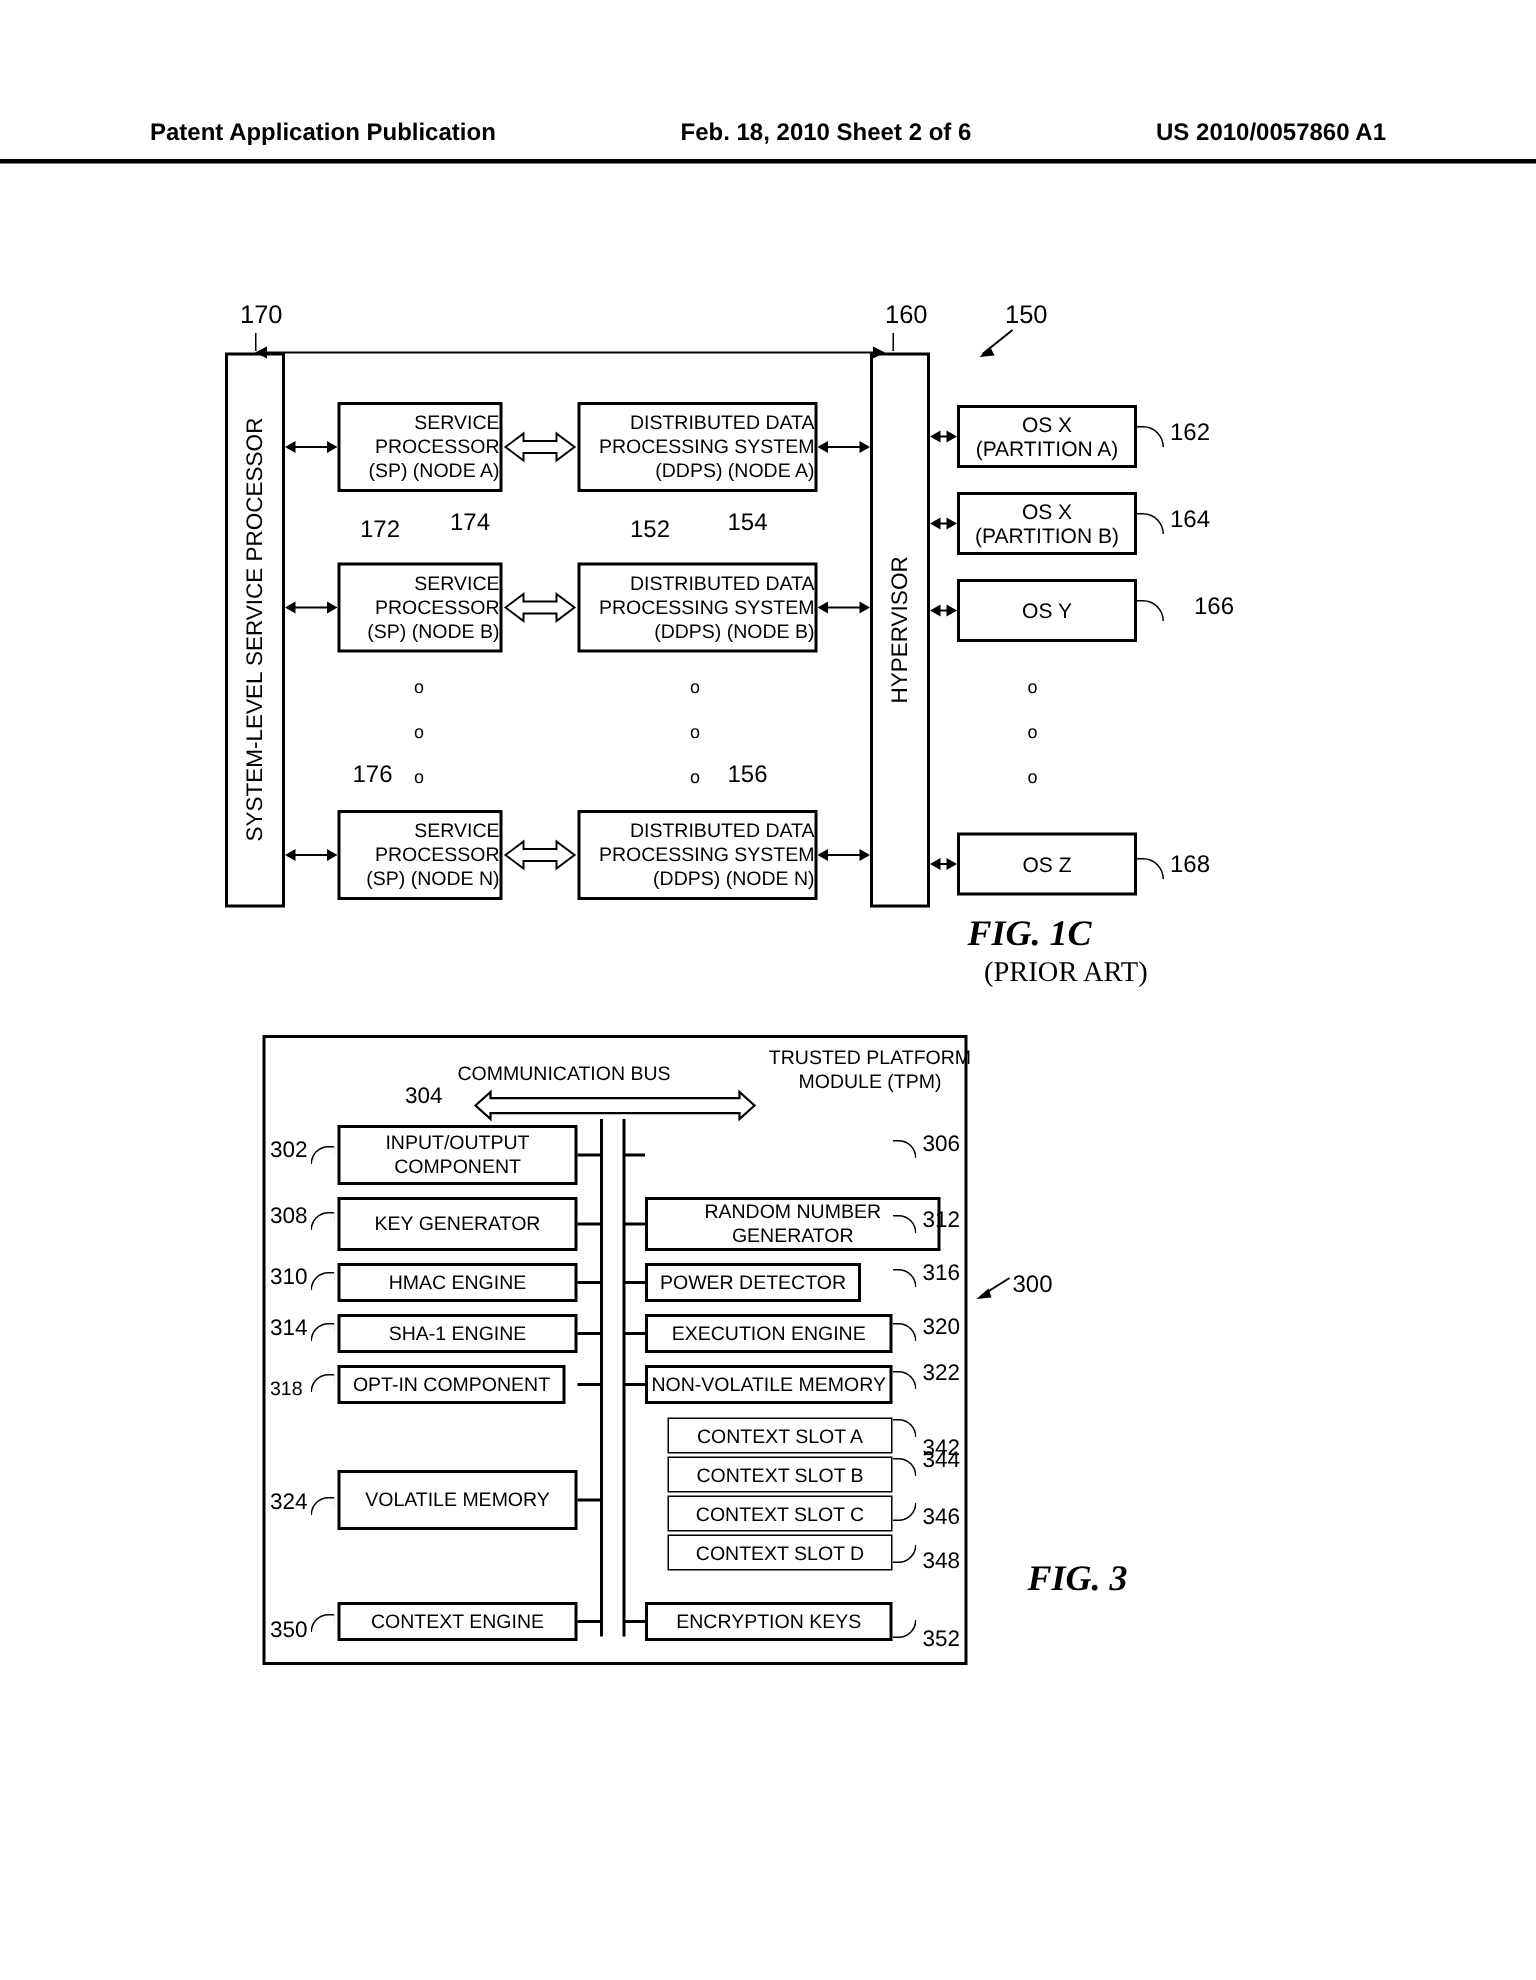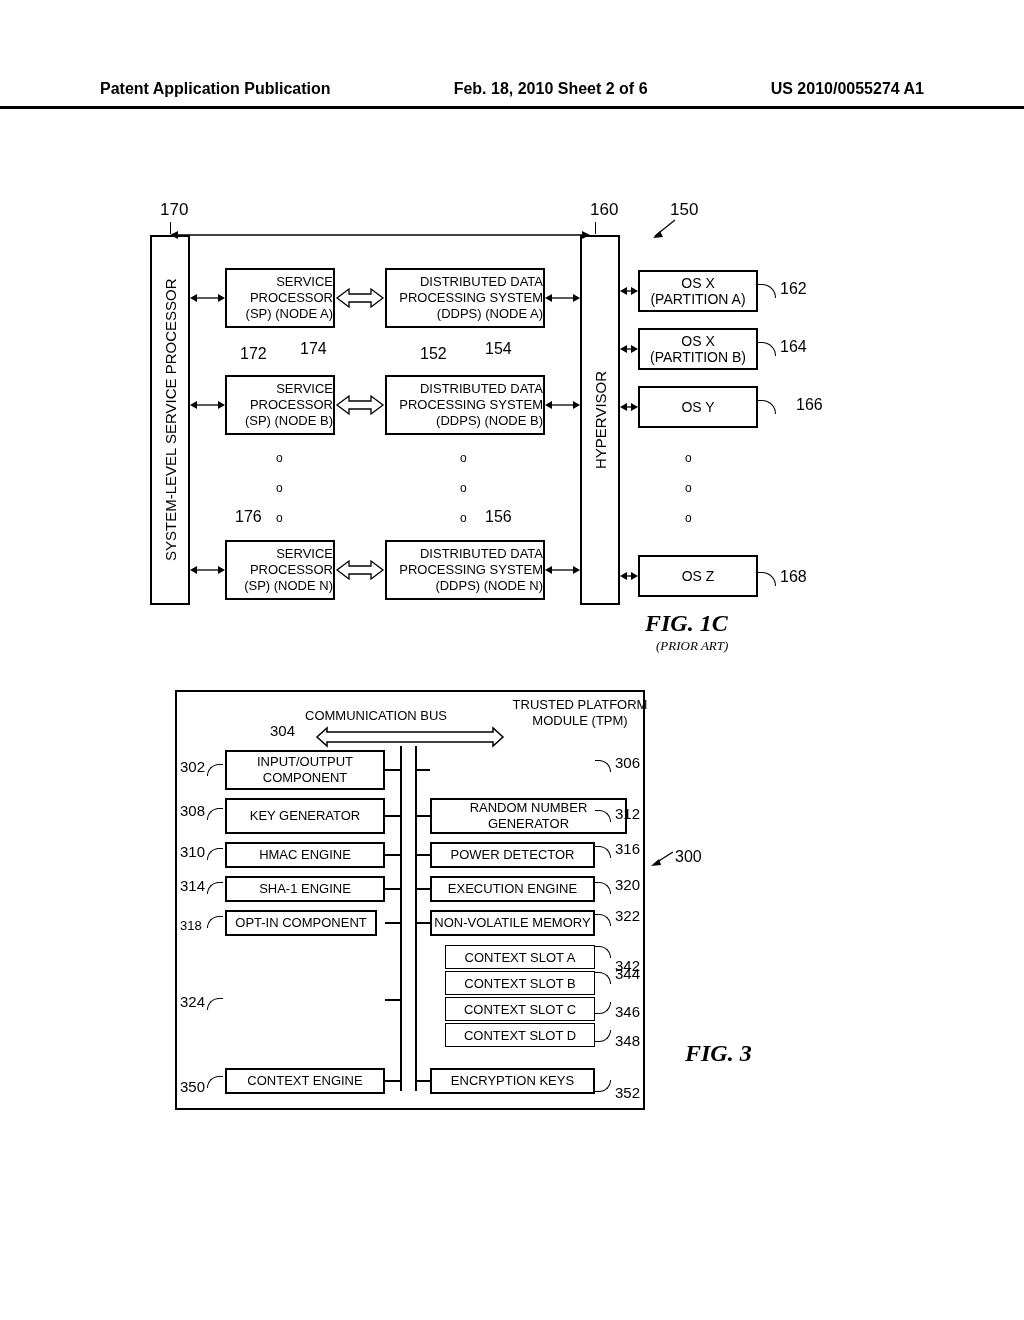--- a/index.html
+++ b/index.html
@@ -11,38 +11,38 @@
 .fig1c { left: 140px; top: 200px; width: 740px; height: 440px; }
 .ref-num { position: absolute; font-size: 17px; }
 .outer-box { position: absolute; border: 2px solid #000; }
 .vtext { writing-mode: vertical-rl; transform: rotate(180deg); font-size: 15px; font-weight: 500; text-align: center; display: flex; align-items: center; justify-content: center; }
 .node-box { position: absolute; border: 2px solid #000; font-size: 13px; text-align: right; display: flex; flex-direction: column; justify-content: center; line-height: 1.25; }
 .os-box { position: absolute; border: 2px solid #000; font-size: 14px; text-align: center; display: flex; flex-direction: column; justify-content: center; }
 .vdots { position: absolute; font-size: 12px; line-height: 2.5; }
 .lead-r { position: absolute; width: 22px; height: 22px; border-right: 1.3px solid #000; border-top: 1.3px solid #000; border-radius: 0 22px 0 0; }
 .lead-line { position: absolute; background: #000; height: 1.3px; }
 .fig-label { position: absolute; font-style: italic; font-size: 24px; font-family: 'Times New Roman', serif; font-weight: bold; }
-.fig-sublabel { position: absolute; font-style: italic; font-size: 13px; font-family: 'Times New Roman', serif; }
+.fig-sublabel { position: absolute; font-size: 19px; font-family: 'Times New Roman', serif; }
 .arrow-svg { position: absolute; }
 
 
 .fig3 { left: 155px; top: 690px; width: 740px; height: 445px; }
 .tpm-outer { position: absolute; border: 2px solid #000; }
 .comp-box { position: absolute; border: 2px solid #000; font-size: 13px; text-align: center; display: flex; flex-direction: column; justify-content: center; line-height: 1.2; }
 .slot-box { position: absolute; border: 1.5px solid #000; font-size: 13px; text-align: center; display: flex; align-items: center; justify-content: center; }
 .bus-label { position: absolute; font-size: 13px; }
 .conn { position: absolute; background: #000; }
 </style>
 </head>
 <body>
 
 <div class="page-header">
   <span>Patent Application Publication</span>
   <span>Feb. 18, 2010   Sheet 2 of 6</span>
-  <span>US 2010/0055274 A1</span>
+  <span>US 2010/0057860 A1</span>
 </div>
 
 <div class="figure-container fig1c">
 
   <div class="ref-num" style="left:20px;top:0">170</div>
   <div class="ref-num" style="left:450px;top:0">160</div>
   <div class="ref-num" style="left:530px;top:0">150</div>
 
   <div class="lead-line" style="left:30px;top:22px;width:1.3px;height:12px"></div>
   <div class="lead-line" style="left:455px;top:22px;width:1.3px;height:12px"></div>
@@ -214,40 +214,41 @@
   <div class="comp-box" style="left:70px;top:186px;width:160px;height:26px">SHA-1 ENGINE</div>
   <div class="conn" style="left:230px;top:198px;width:15px;height:1.5px"></div>
   <div class="ref-num" style="left:25px;top:187px;font-size:15px">314</div>
   <div class="lead-r" style="left:52px;top:192px;width:16px;height:12px;transform:scaleX(-1)"></div>
 
   <div class="comp-box" style="left:70px;top:220px;width:152px;height:26px">OPT-IN COMPONENT</div>
   <div class="conn" style="left:230px;top:232px;width:15px;height:1.5px"></div>
   <div class="ref-num" style="left:25px;top:228px;font-size:13px">318</div>
   <div class="lead-r" style="left:52px;top:226px;width:16px;height:12px;transform:scaleX(-1)"></div>
 
+  <div class="comp-box" style="left:70px;top:290px;width:160px;height:40px">VOLATILE MEMORY</div>
   <div class="conn" style="left:230px;top:309px;width:15px;height:1.5px"></div>
   <div class="ref-num" style="left:25px;top:303px;font-size:15px">324</div>
   <div class="lead-r" style="left:52px;top:308px;width:16px;height:12px;transform:scaleX(-1)"></div>
 
   <div class="comp-box" style="left:70px;top:378px;width:160px;height:26px">CONTEXT ENGINE</div>
   <div class="conn" style="left:230px;top:390px;width:15px;height:1.5px"></div>
   <div class="ref-num" style="left:25px;top:388px;font-size:15px">350</div>
   <div class="lead-r" style="left:52px;top:386px;width:16px;height:12px;transform:scaleX(-1)"></div>
 
   <div class="conn" style="left:261px;top:79px;width:14px;height:1.5px"></div>
   <div class="ref-num" style="left:460px;top:64px;font-size:15px">306</div>
   <div class="lead-r" style="left:440px;top:70px;width:16px;height:12px"></div>
 
   <div class="comp-box" style="left:275px;top:108px;width:197px;height:36px;white-space:pre-line">RANDOM NUMBER
 GENERATOR</div>
   <div class="conn" style="left:261px;top:125px;width:14px;height:1.5px"></div>
   <div class="ref-num" style="left:460px;top:115px;font-size:15px">312</div>
   <div class="lead-r" style="left:440px;top:120px;width:16px;height:12px"></div>
 
-  <div class="comp-box" style="left:275px;top:152px;width:165px;height:26px">POWER DETECTOR</div>
+  <div class="comp-box" style="left:275px;top:152px;width:144px;height:26px">POWER DETECTOR</div>
   <div class="conn" style="left:261px;top:164px;width:14px;height:1.5px"></div>
   <div class="ref-num" style="left:460px;top:150px;font-size:15px">316</div>
   <div class="lead-r" style="left:440px;top:156px;width:16px;height:12px"></div>
 
   <div class="comp-box" style="left:275px;top:186px;width:165px;height:26px">EXECUTION ENGINE</div>
   <div class="conn" style="left:261px;top:198px;width:14px;height:1.5px"></div>
   <div class="ref-num" style="left:460px;top:186px;font-size:15px">320</div>
   <div class="lead-r" style="left:440px;top:192px;width:16px;height:12px"></div>
 
   <div class="comp-box" style="left:275px;top:220px;width:165px;height:26px">NON-VOLATILE MEMORY</div>

